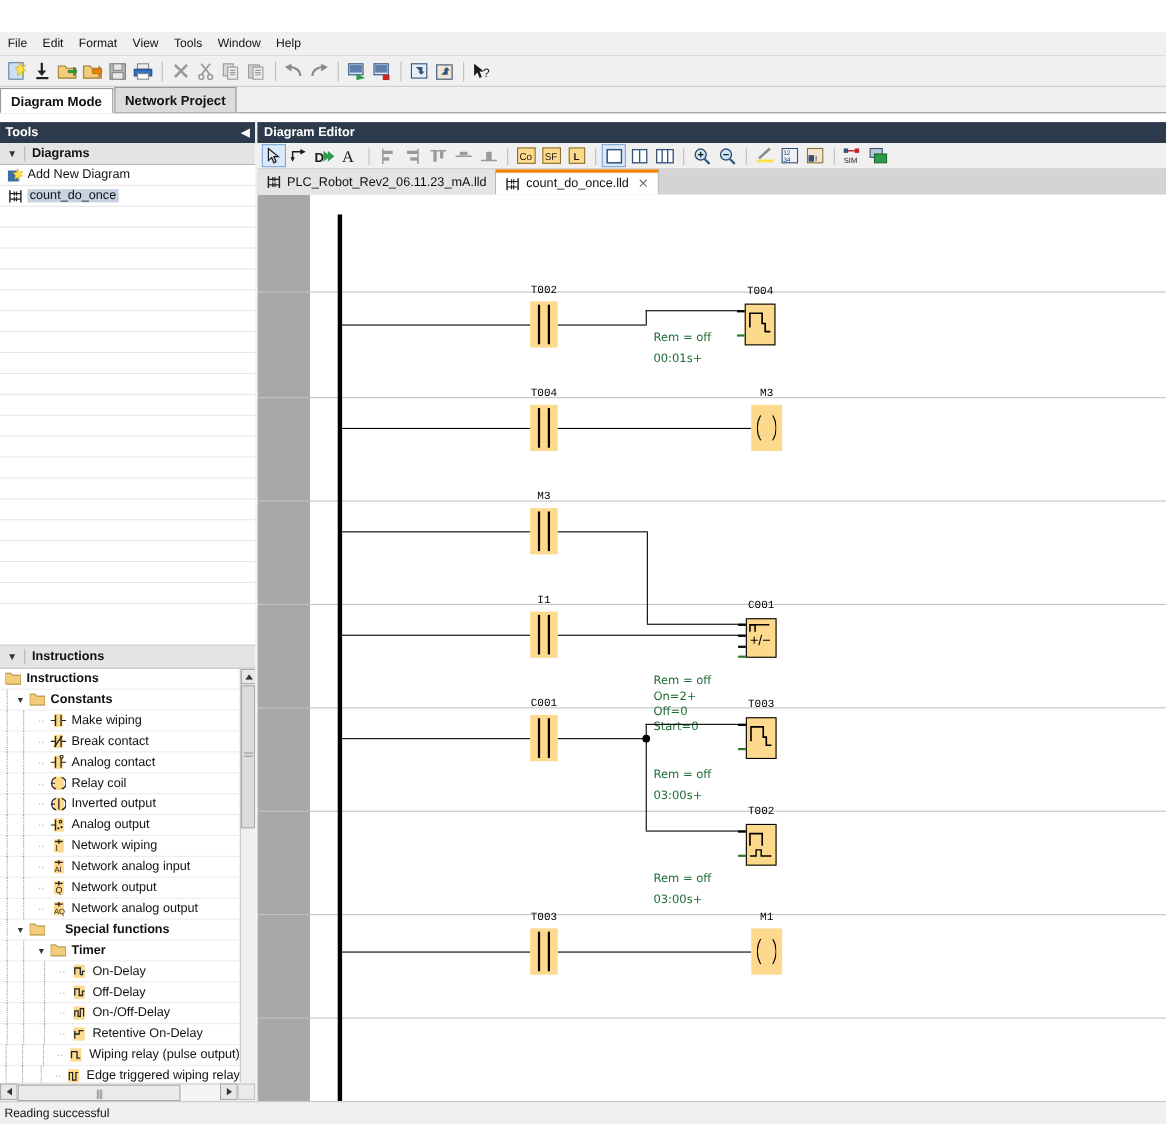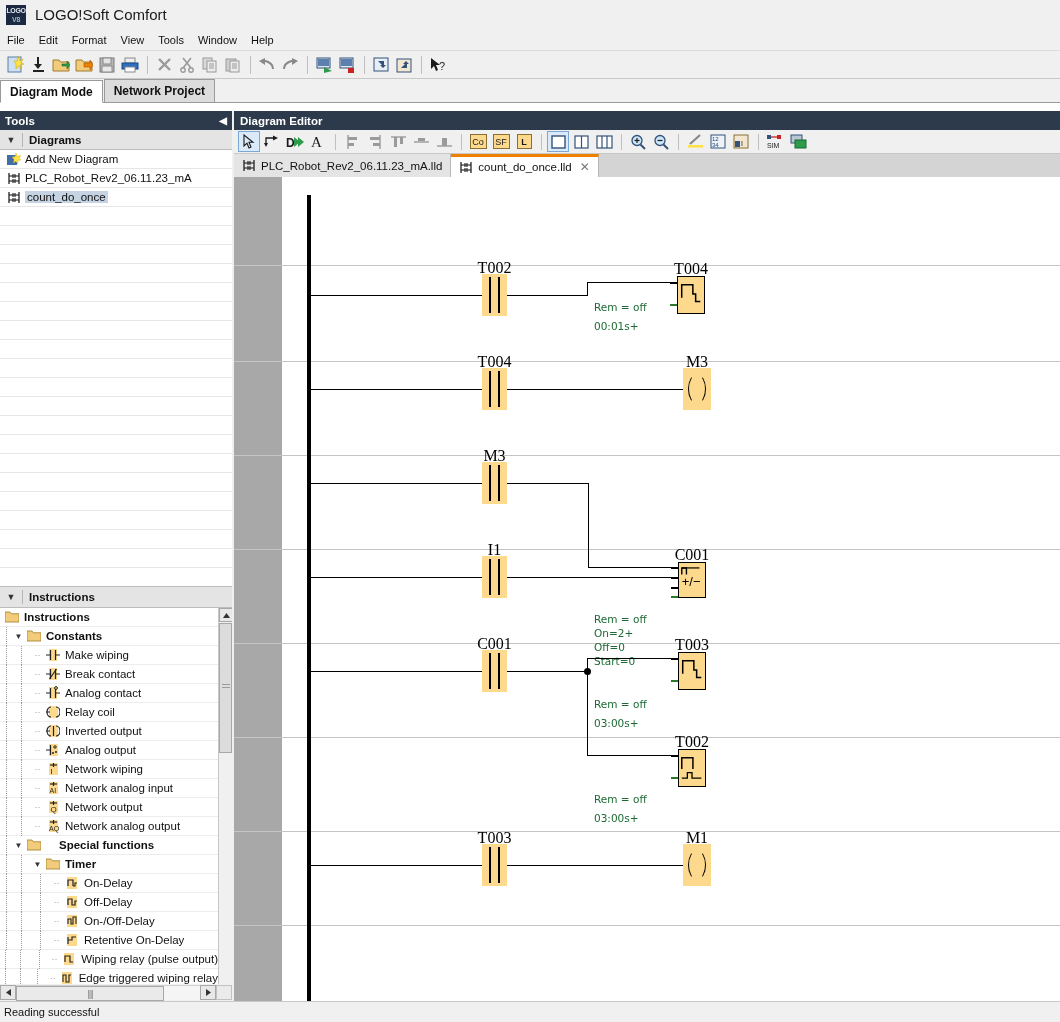--- a/index.html
+++ b/index.html
@@ -144,21 +144,21 @@
   .rung-line { position: absolute; left: -48px; width: 874px; height: 1px; background: #c4c4c4; }
   .power-rail { position: absolute; left: 25px; top: 18px; width: 4px; height: 806px; background: #000; }
 
   .wire-h { position: absolute; height: 1px; background: #000; }
   .wire-v { position: absolute; width: 1px; background: #000; }
   .junction { position: absolute; width: 7px; height: 7px; border-radius: 50%; background: #000; }
 
   .elem { position: absolute; }
   .elem .elabel {
     position: absolute; left: 50%; transform: translateX(-50%); top: -15px;
-    font-size: 16px; color: #000; font-family: Liberation Serif, serif; white-space: nowrap;
+    font-size: 10px; color: #000; font-family: Liberation Mono, monospace; white-space: nowrap;
   }
   .contact {
     width: 25px; height: 42px; background: #fcd98c; border: none; position: relative;
   }
   .contact .bar { position: absolute; top: 3px; width: 1.5px; height: 36px; background: #000; }
   .contact .bar.l { left: 7px; }
   .contact .bar.r { left: 16px; }
 
   .coil { width: 28px; height: 42px; background: #fcd98c; position: relative; }
   .coil .arc {
@@ -180,27 +180,20 @@
     background: #f0f0f0; border-top: 1px solid #c8c8c8;
     display: flex; align-items: center; padding-left: 4px; font-size: 11px; color: #111;
   }
   .vstrip { position: absolute; left: 232px; top: 111px; width: 2px; height: 890px; background: #f0f0f0; }
 </style>
 </head>
 <body>
 
 <div id="app">
 
-  <div class="titlebar">
-    <div class="app-logo">
-      <i>LOGO</i>
-      <i class="v8">V8</i>
-    </div>
-    <div class="app-title">LOGO!Soft Comfort</div>
-  </div>
 
   <div class="menubar">
     <div class="mi">File</div>
     <div class="mi">Edit</div>
     <div class="mi">Format</div>
     <div class="mi">View</div>
     <div class="mi">Tools</div>
     <div class="mi">Window</div>
     <div class="mi">Help</div>
   </div>
@@ -347,35 +340,20 @@
 
     <div class="diag-list">
       <div class="diag-row">
         <span class="ico">
           <svg width="14" height="13">
               <rect x="0" y="2" width="10" height="10" fill="#3f6fa8"></rect>
               <polygon points="9,0 10.5,3.5 14,2.5 11.8,5.5 14,7 10.5,7.5 11,11 8.8,8.3 6.5,10 7,6.5 5,4 8,3.8" fill="#ffe24a" stroke="#c9a400" stroke-width="0.4"></polygon>
             </svg>
         </span>
         <span class="lbl">Add New Diagram</span>
-      </div>
-      <div class="diag-row">
-        <span class="ico">
-          <svg width="14" height="13">
-              <line x1="2" y1="1" x2="2" y2="12" stroke="#222" stroke-width="1.3"></line>
-              <line x1="12" y1="1" x2="12" y2="12" stroke="#222" stroke-width="1.3"></line>
-              <line x1="2" y1="4" x2="12" y2="4" stroke="#222" stroke-width="1.1"></line>
-              <line x1="2" y1="9" x2="12" y2="9" stroke="#222" stroke-width="1.1"></line>
-              <line x1="6" y1="2" x2="6" y2="6" stroke="#222" stroke-width="1.1"></line>
-              <line x1="8" y1="2" x2="8" y2="6" stroke="#222" stroke-width="1.1"></line>
-              <line x1="6" y1="7" x2="6" y2="11" stroke="#222" stroke-width="1.1"></line>
-              <line x1="8" y1="7" x2="8" y2="11" stroke="#222" stroke-width="1.1"></line>
-            </svg>
-        </span>
-        <span class="lbl">PLC_Robot_Rev2_06.11.23_mA</span>
       </div>
       <div class="diag-row">
         <span class="ico">
           <svg width="14" height="13">
               <line x1="2" y1="1" x2="2" y2="12" stroke="#222" stroke-width="1.3"></line>
               <line x1="12" y1="1" x2="12" y2="12" stroke="#222" stroke-width="1.3"></line>
               <line x1="2" y1="4" x2="12" y2="4" stroke="#222" stroke-width="1.1"></line>
               <line x1="2" y1="9" x2="12" y2="9" stroke="#222" stroke-width="1.1"></line>
               <line x1="6" y1="2" x2="6" y2="6" stroke="#222" stroke-width="1.1"></line>
               <line x1="8" y1="2" x2="8" y2="6" stroke="#222" stroke-width="1.1"></line>

